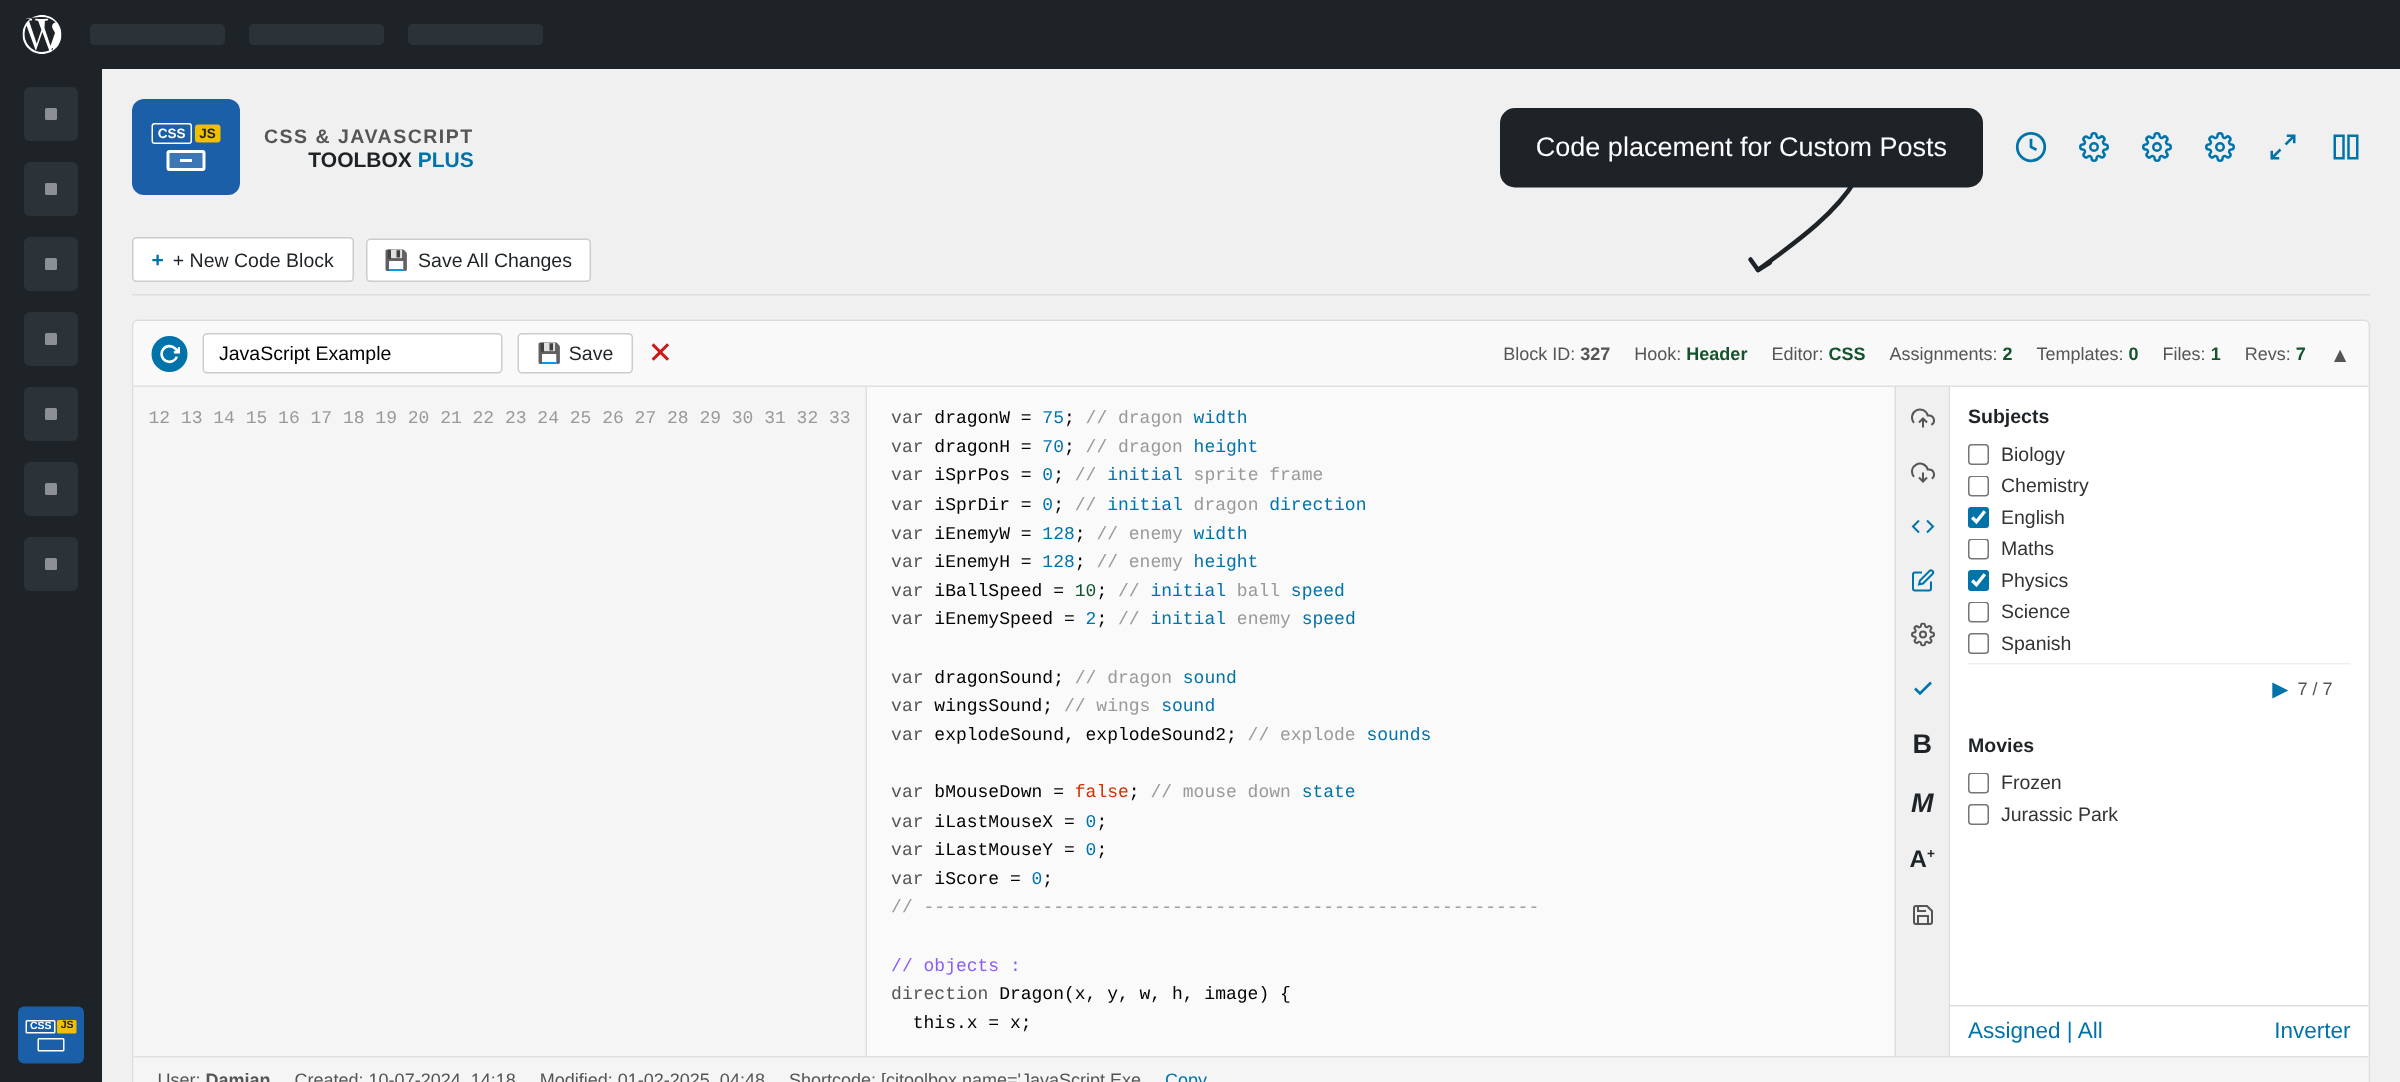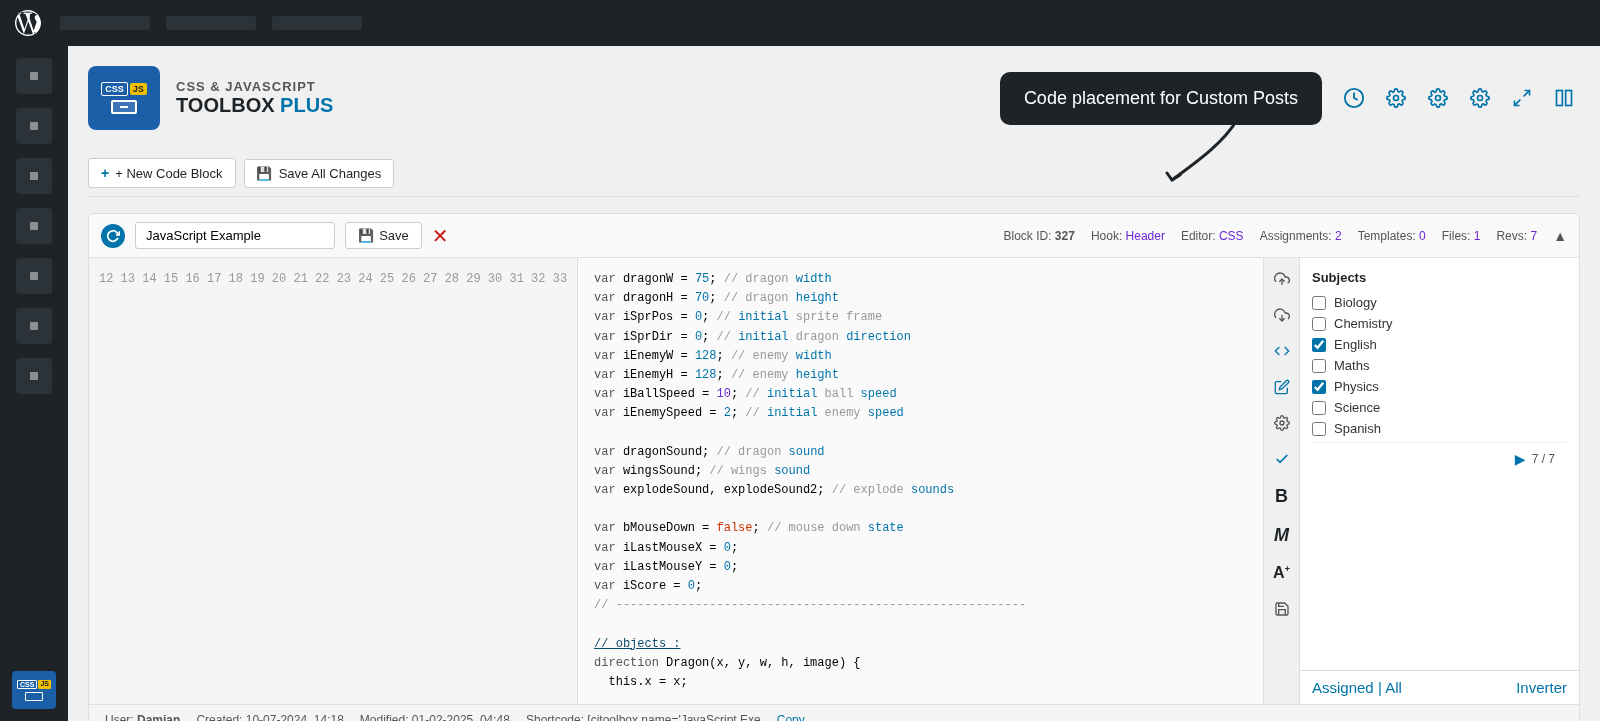--- a/index.html
+++ b/index.html
@@ -197,21 +197,21 @@
     }
     .block-meta {
       margin-left: auto;
       display: flex;
       align-items: center;
       gap: 16px;
       font-size: 12px;
       color: #555;
     }
     .block-meta span { color: #555; }
-    .block-meta a { color: #6d28d9; text-decoration: none; font-weight: 400; }
+    .block-meta a { color: #14532d; text-decoration: none; font-weight: 700; }
     .collapse-btn {
       color: #0073aa;
       cursor: pointer;
       font-size: 14px;
     }
 
     .code-area {
       flex: 1;
       display: flex;
     }
@@ -467,21 +467,21 @@
   <div class="plugin-header">
     <div class="logo-wrapper">
       <div class="logo-top-row">
         <span class="logo-css-badge">CSS</span>
         <span class="logo-js-badge">JS</span>
       </div>
       <div class="logo-bottom-icon"></div>
     </div>
     <div class="plugin-title">
       <div style="font-size:13px;font-weight:600;color:#555;letter-spacing:1px;">CSS &amp; JAVASCRIPT</div>
-      <div style="font-size:20px;font-weight:800;color:#1d2327;letter-spacing:0px;text-align:right;">
+      <div style="font-size:14px;font-weight:800;color:#1d2327;letter-spacing:0px;text-align:right;">
         <span>TOOLBOX </span><span style="color:#0073aa;">PLUS</span>
       </div>
     </div>
 
     <div class="callout-bubble">
       <div class="callout-box">Code placement for Custom Posts</div>
 
       <svg class="callout-arrow" viewBox="0 0 80 70" fill="none" xmlns="http://www.w3.org/2000/svg">
         <path d="M75 5 C60 30, 30 50, 10 65" stroke="#1d2327" stroke-width="3" fill="none" stroke-linecap="round"></path>
         <path d="M5 58 L10 65 L18 60" stroke="#1d2327" stroke-width="3" fill="none" stroke-linecap="round" stroke-linejoin="round"></path>
@@ -593,34 +593,34 @@
 31
 32
 33
 </div>
         <div class="code-content" id="code-content"><span style="color:#555;">var</span> dragonW = <span style="color:#0073aa;">75</span>; <span style="color:#999;">// dragon <span style="color:#0073aa;">width</span></span>
 <span style="color:#555;">var</span> dragonH = <span style="color:#0073aa;">70</span>; <span style="color:#999;">// dragon <span style="color:#0073aa;">height</span></span>
 <span style="color:#555;">var</span> iSprPos = <span style="color:#0073aa;">0</span>; <span style="color:#999;">// <span style="color:#0073aa;">initial</span> sprite frame</span>
 <span style="color:#555;">var</span> iSprDir = <span style="color:#0073aa;">0</span>; <span style="color:#999;">// <span style="color:#0073aa;">initial</span> dragon <span style="color:#0073aa;">direction</span></span>
 <span style="color:#555;">var</span> iEnemyW = <span style="color:#0073aa;">128</span>; <span style="color:#999;">// enemy <span style="color:#0073aa;">width</span></span>
 <span style="color:#555;">var</span> iEnemyH = <span style="color:#0073aa;">128</span>; <span style="color:#999;">// enemy <span style="color:#0073aa;">height</span></span>
-<span style="color:#555;">var</span> iBallSpeed = <span style="color:#6d28d9;">10</span>; <span style="color:#999;">// <span style="color:#0073aa;">initial</span> ball <span style="color:#0073aa;">speed</span></span>
+<span style="color:#555;">var</span> iBallSpeed = <span style="color:#14532d;">10</span>; <span style="color:#999;">// <span style="color:#0073aa;">initial</span> ball <span style="color:#0073aa;">speed</span></span>
 <span style="color:#555;">var</span> iEnemySpeed = <span style="color:#0073aa;">2</span>; <span style="color:#999;">// <span style="color:#0073aa;">initial</span> enemy <span style="color:#0073aa;">speed</span></span>
 
 <span style="color:#555;">var</span> dragonSound; <span style="color:#999;">// dragon <span style="color:#0073aa;">sound</span></span>
 <span style="color:#555;">var</span> wingsSound; <span style="color:#999;">// wings <span style="color:#0073aa;">sound</span></span>
 <span style="color:#555;">var</span> explodeSound, explodeSound2; <span style="color:#999;">// explode <span style="color:#0073aa;">sounds</span></span>
 
 <span style="color:#555;">var</span> bMouseDown = <span style="color:#cc3300;">false</span>; <span style="color:#999;">// mouse down <span style="color:#0073aa;">state</span></span>
 <span style="color:#555;">var</span> iLastMouseX = <span style="color:#0073aa;">0</span>;
 <span style="color:#555;">var</span> iLastMouseY = <span style="color:#0073aa;">0</span>;
 <span style="color:#555;">var</span> iScore = <span style="color:#0073aa;">0</span>;
 <span style="color:#999;">// ---------------------------------------------------------</span>
 
-<span style="color:#0c4a6e;text-decoration:underline;">// objects :</span>
+<span style="color:#8b5cf6;">// objects :</span>
 <span style="color:#555;">direction</span> Dragon(x, y, w, h, image) {
   this.x = x;
 </div>
       </div>
 
       <div class="right-panel-icons">
         <div class="rp-icon">
           <svg width="16" height="16" viewBox="0 0 24 24" fill="none" stroke="#555" stroke-width="2">
               <polyline points="16 16 12 12 8 16"></polyline>
               <line x1="12" y1="12" x2="12" y2="21"></line>
@@ -699,20 +699,33 @@
               </div>
               <div class="checkbox-item">
                 <input type="checkbox" style="">
                 <span>Spanish</span>
               </div>
             </div>
           <div class="panel-pagination">
             <span class="page-nav">▶</span>
             <span>7 / 7</span>
           </div>
+          <div class="movies-section">
+            <div class="section-title">Movies</div>
+            <div id="movies-list">
+                <div class="checkbox-item">
+                  <input type="checkbox" style="">
+                  <span>Frozen</span>
+                </div>
+                <div class="checkbox-item">
+                  <input type="checkbox" style="">
+                  <span>Jurassic Park</span>
+                </div>
+              </div>
+          </div>
         </div>
         <div class="panel-footer">
           <div>
             <a>Assigned</a>
             <span> | </span>
             <a>All</a>
           </div>
           <a>Inverter</a>
         </div>
       </div>

